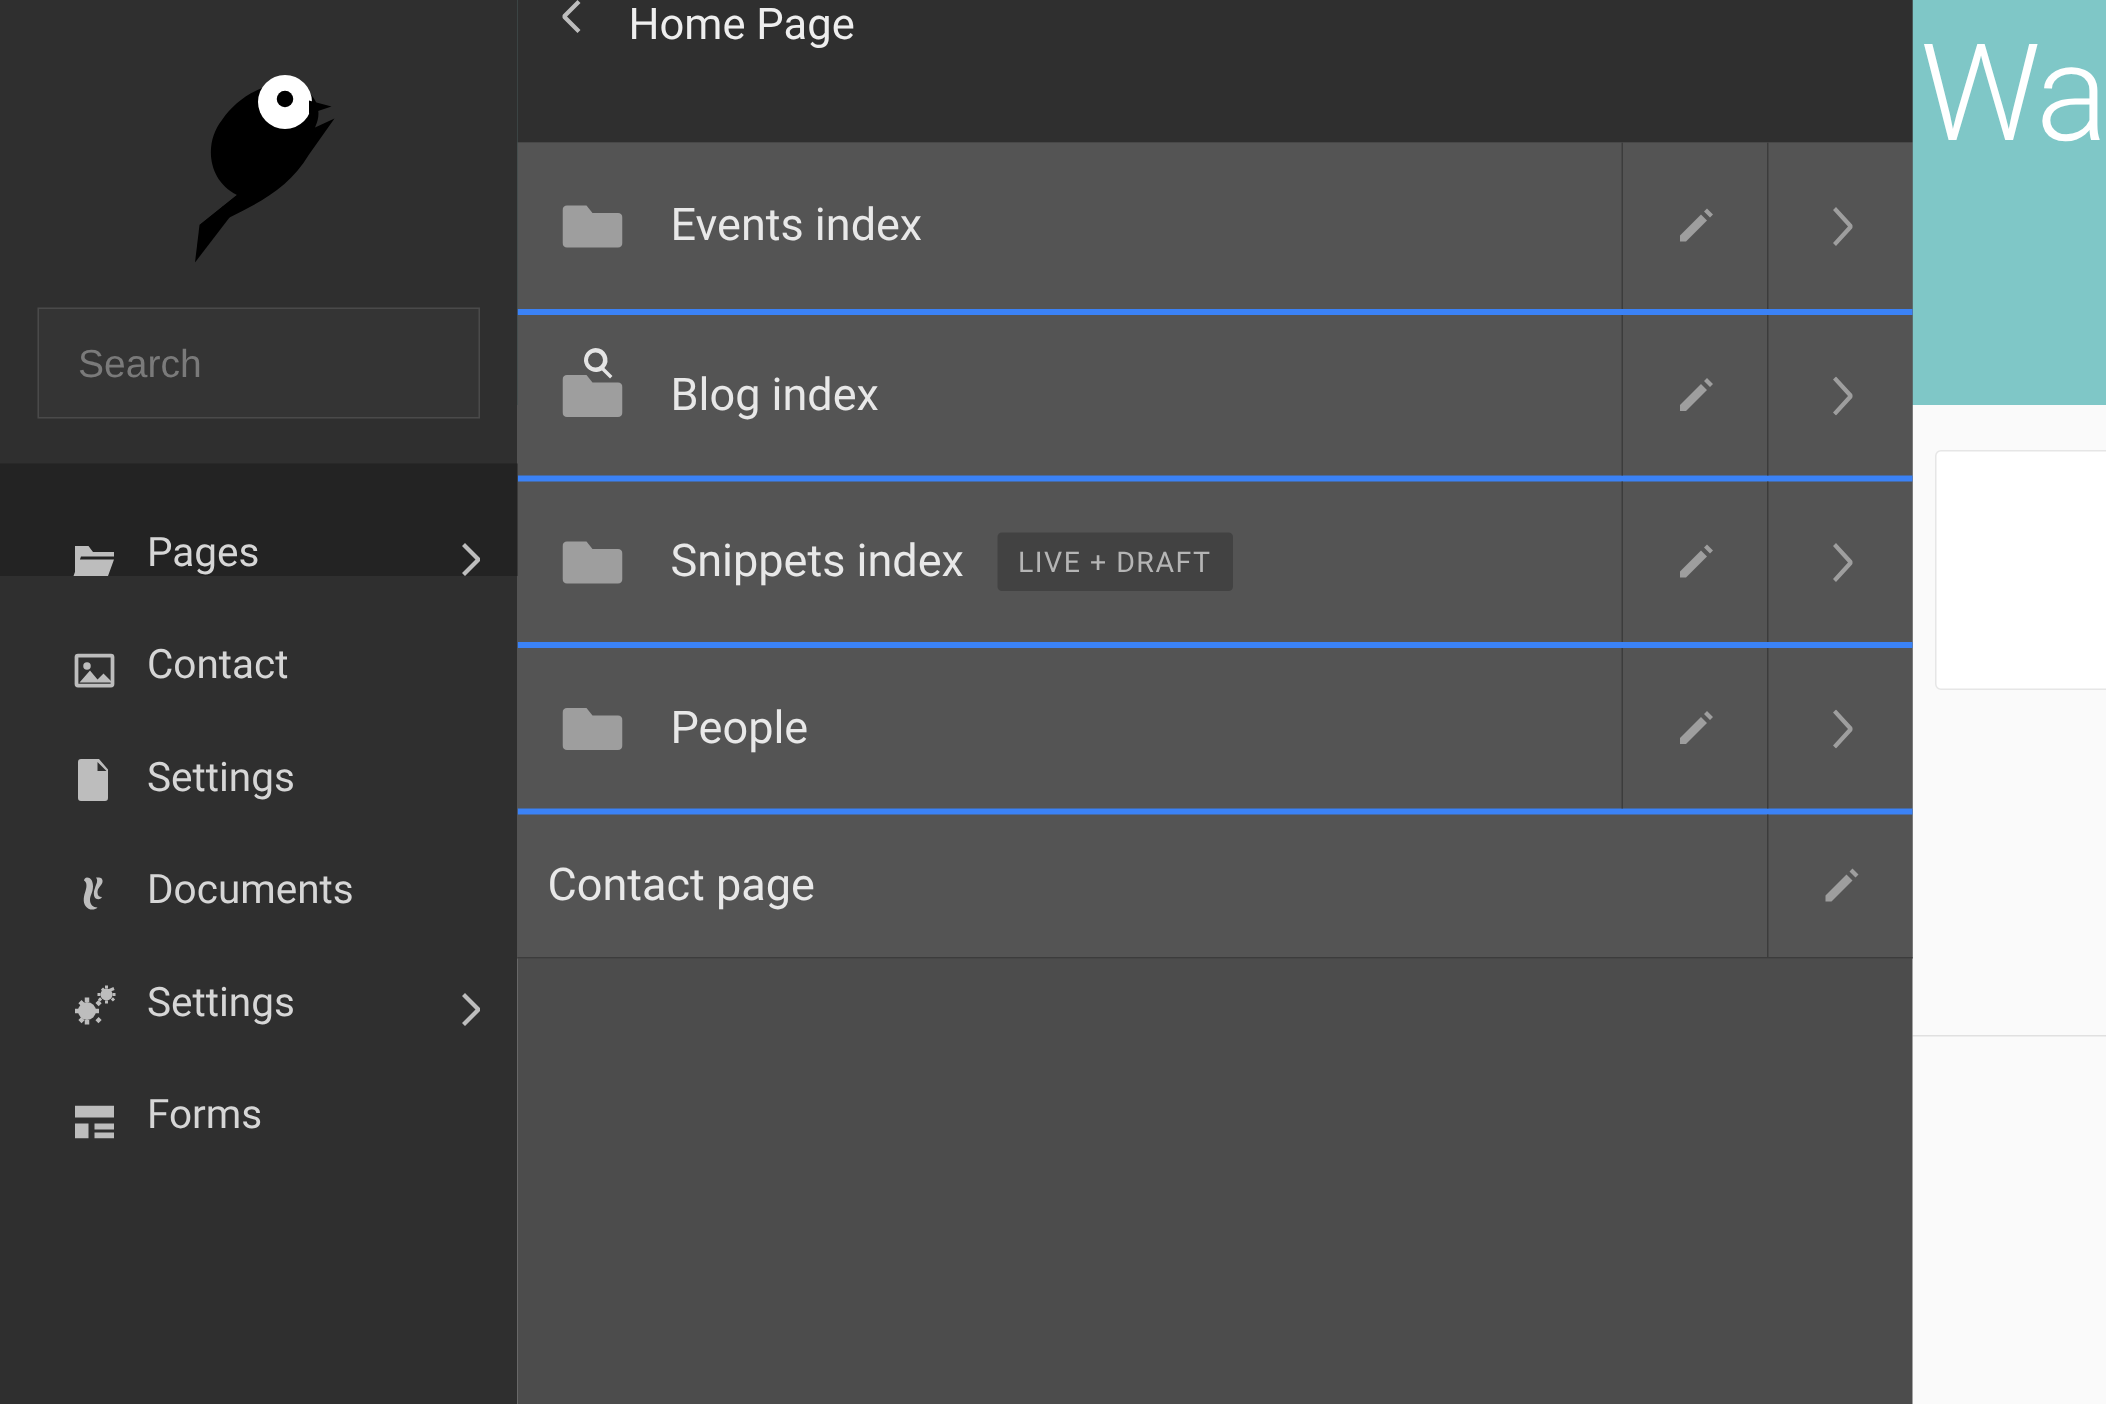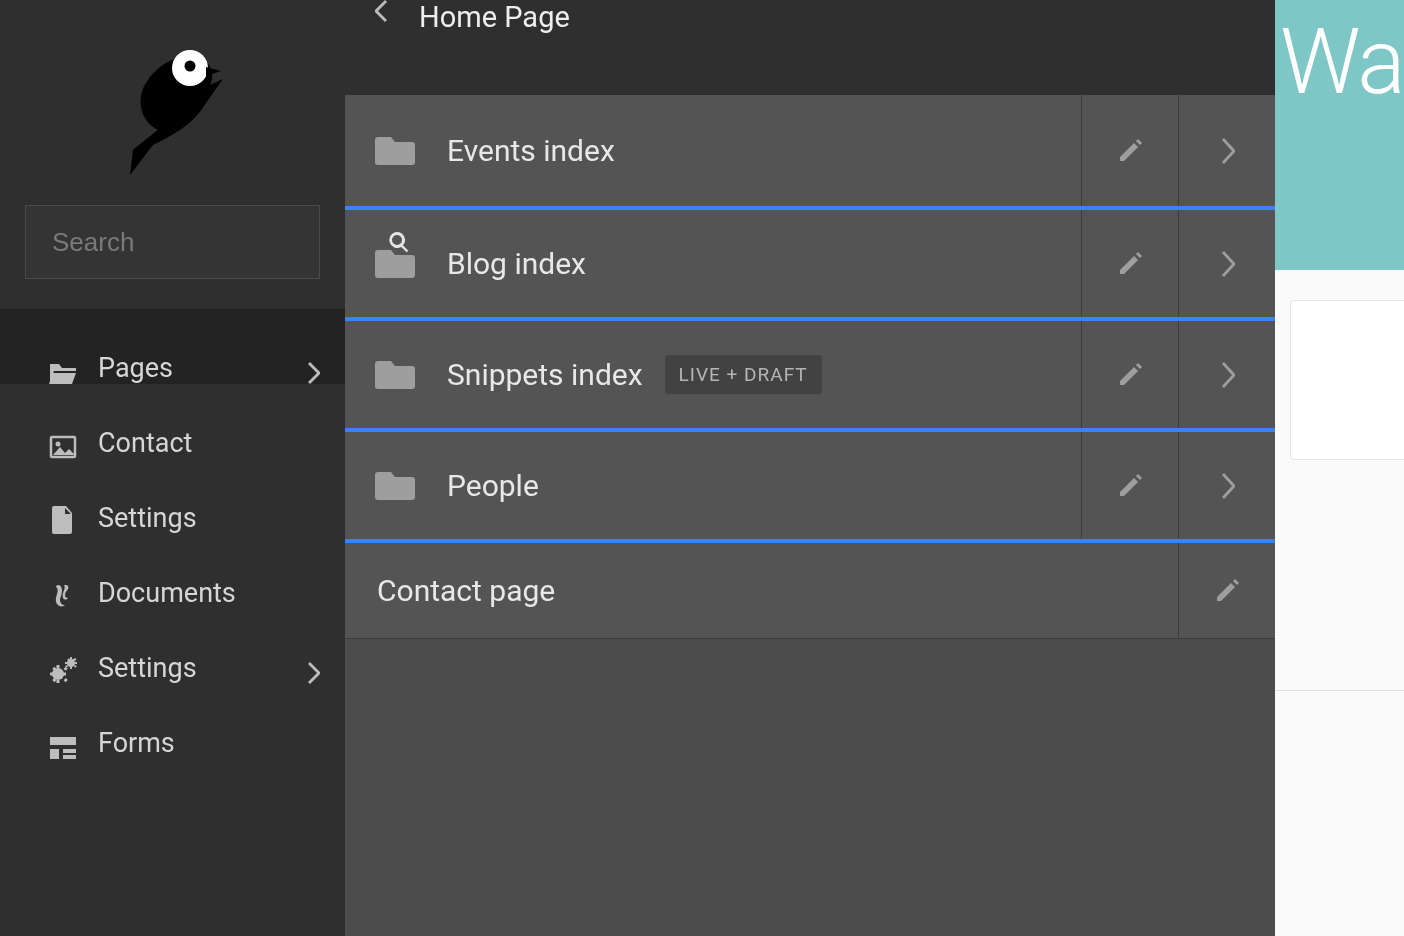--- a/index.html
+++ b/index.html
@@ -137,21 +137,21 @@
       color: #eee;
     }
     .explorer-row {
       height: 111px;
       background: #545454;
       border-top: 4px solid #3b82f6;
       display: flex;
       align-items: stretch;
     }
     .explorer-row:first-of-type { border-top: none; }
-    .explorer-row.leaf .row-main { padding-left: 32px; }
+    .explorer-row.leaf .row-main { padding-left: 20px; }
     .row-main {
       flex: 1;
       display: flex;
       align-items: center;
       padding-left: 30px;
       cursor: pointer;
     }
     .row-folder-icon {
       width: 42px;
       margin-right: 30px;

